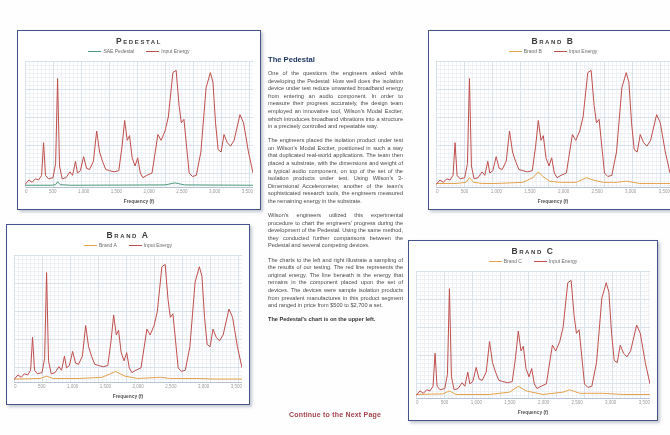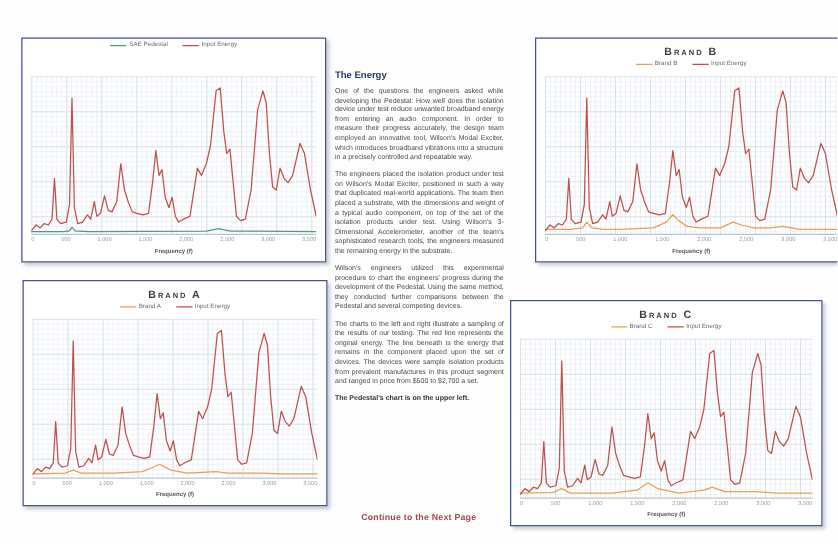--- a/index.html
+++ b/index.html
@@ -2,21 +2,21 @@
 <html><head>
 <meta charset="utf-8">
 <style>
   html,body{margin:0;padding:0;background:#fff;}
   .page{position:relative;width:670px;height:435px;background:#fefefe;font-family:"Liberation Sans",sans-serif;overflow:hidden;}
 
   
   .panel{position:absolute;background:#fff;border:1px solid #46538a;box-shadow:2px 2px 3px rgba(120,130,150,.45);}
   .panel.tl{left:17px;top:30px;width:242px;height:178px;}
   .panel.tr{left:428px;top:30px;width:248px;height:178px;}
-  .panel.bl{left:18px;top:224px;width:242px;height:179px;}
+  .panel.bl{left:6px;top:224px;width:242px;height:179px;}
   .panel.br{left:408px;top:240px;width:248px;height:179px;}
 
   .chart-title{text-align:center;font-variant:small-caps;letter-spacing:1.6px;font-size:8.5px;font-weight:bold;color:#3b3b3b;margin-top:5px;}
   .legend{display:flex;justify-content:center;gap:12px;align-items:center;font-size:5px;color:#6a6a6a;margin-top:2px;height:6px;}
   .legend-item{display:flex;align-items:center;gap:2px;}
   .swatch{display:inline-block;width:13px;height:1px;background:#999;}
 
   .plot{position:absolute;left:7px;right:7px;top:30px;bottom:21px;border-bottom:1px solid #b9c4d2;
     background-image:
       linear-gradient(#d9e2ec 1px, transparent 1px),
@@ -36,20 +36,21 @@
   .results p.closing{font-weight:bold;color:#333;text-align:left;}
 
   .footer{position:absolute;left:0;right:0;top:411px;text-align:center;font-size:7px;font-weight:bold;color:#a6434c;letter-spacing:.2px;}
 </style>
 </head>
 <body>
 
 <div class="page">
 
   <div class="panel tl">
+    <div class="chart-title">Pedestal</div>
     <div class="legend">
       <span class="legend-item">
           <span class="swatch" style="background: rgb(77, 155, 124);"></span>
           <span>SAE Pedestal</span>
         </span>
       <span class="legend-item">
           <span class="swatch" style="background: rgb(191, 79, 76);"></span>
           <span>Input Energy</span>
         </span>
     </div>
@@ -159,21 +160,21 @@
         <span>1,500</span>
         <span>2,000</span>
         <span>2,500</span>
         <span>3,000</span>
         <span>3,500</span>
       </div>
     <div class="xlabel">Frequency (f)</div>
   </div>
 
   <div class="results">
-    <h2>The Energy</h2>
+    <h2>The Pedestal</h2>
     <p>One of the questions the engineers asked while developing the Pedestal: How well does the isolation device under test reduce unwanted broadband energy from entering an audio component. In order to measure their progress accurately, the design team employed an innovative tool, Wilson's Modal Exciter, which introduces broadband vibrations into a structure in a precisely controlled and repeatable way.</p>
     <p>The engineers placed the isolation product under test on Wilson's Modal Exciter, positioned in such a way that duplicated real-world applications. The team then placed a substrate, with the dimensions and weight of a typical audio component, on top of the set of the isolation products under test. Using Wilson's 3-Dimensional Accelerometer, another of the team's sophisticated research tools, the engineers measured the remaining energy in the substrate.</p>
     <p>Wilson's engineers utilized this experimental procedure to chart the engineers' progress during the development of the Pedestal. Using the same method, they conducted further comparisons between the Pedestal and several competing devices.</p>
     <p>The charts to the left and right illustrate a sampling of the results of our testing. The red line represents the original energy. The line beneath is the energy that remains in the component placed upon the set of devices. The devices were sample isolation products from prevalent manufactures in this product segment and ranged in price from $500 to $2,700 a set.</p>
     <p class="closing">The Pedestal's chart is on the upper left.</p>
   </div>
 
   <div class="footer">Continue to the Next Page</div>
 
 </div>

